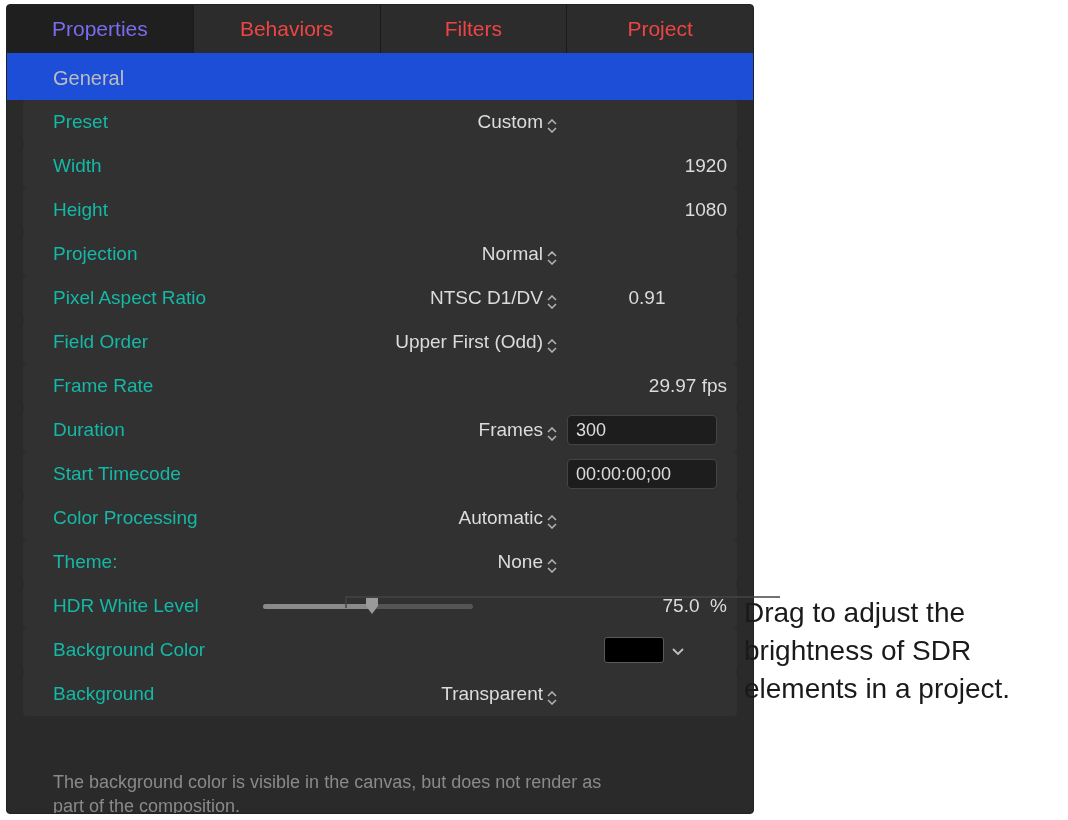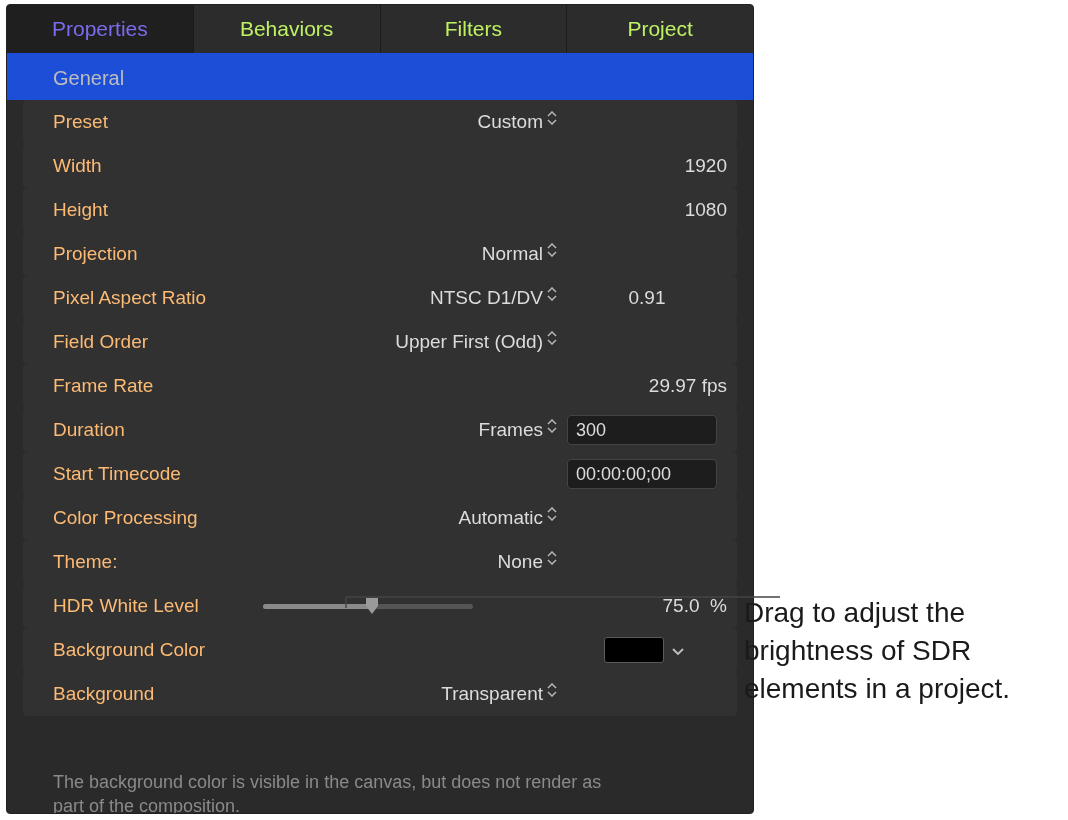--- a/index.html
+++ b/index.html
@@ -33,21 +33,21 @@
     display: flex;
     height: 48px;
     background: #222;
   }
   .tab {
     flex: 1;
     display: flex;
     align-items: center;
     justify-content: center;
     font-size: 21px;
-    color: #bef264;
+    color: #ef4444;
     background: #2c2c2c;
     border-right: 1px solid #1b1b1b;
     cursor: default;
   }
   .tab:last-child { border-right: none; }
   .tab.active {
     color: #7a6cf0;
     background: #1f1f1f;
   }
   
@@ -67,21 +67,21 @@
     height: 44px;
     padding-left: 30px;
   }
   .row.alt {
     background: #313131;
     border-radius: 4px;
   }
   .label {
     flex: 0 0 210px;
     font-size: 19px;
-    color: #fdba74;
+    color: #14b8a6;
   }
   .mid {
     flex: 1 1 auto;
     display: flex;
     align-items: center;
     justify-content: flex-end;
     padding-right: 4px;
   }
   .valcol {
     flex: 0 0 176px;
@@ -97,21 +97,21 @@
     display: inline-flex;
     flex-direction: column;
     margin-left: 6px;
     color: #b0b0b0;
     font-size: 11px;
     line-height: 7px;
   }
   .stepper svg { display: block; }
   .popup {
     display: inline-flex;
-    align-items: flex-start;
+    align-items: flex-end;
     color: #dcdcdc;
   }
   .popup .stepper { margin-left: 4px; }
   .input {
     width: 150px;
     height: 30px;
     background: #1d1d1d;
     border: 1px solid #444;
     border-radius: 4px;
     color: #dcdcdc;

